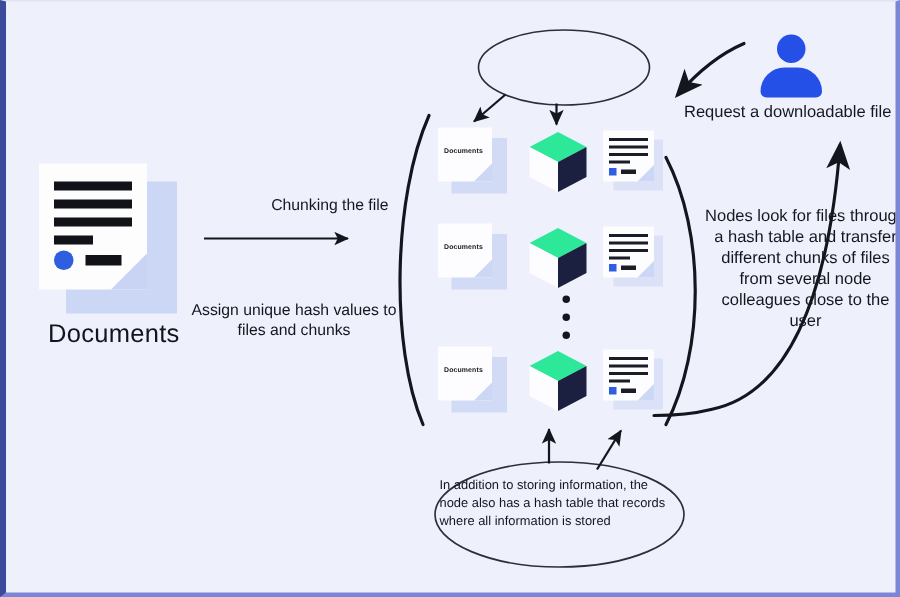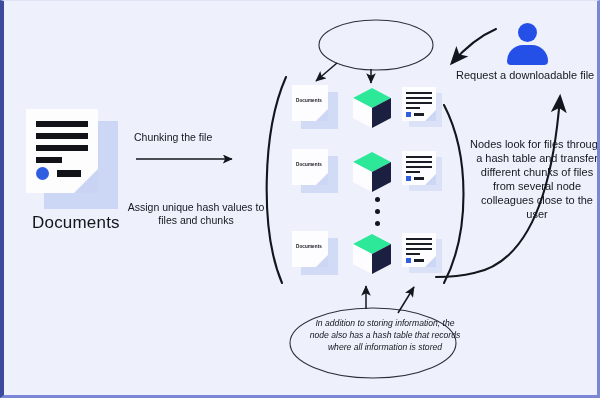--- a/index.html
+++ b/index.html
@@ -29,21 +29,21 @@
   .bigdoc .l3{left:10px;top:36px;width:52px;}
   .bigdoc .l4{left:10px;top:48px;width:26px;}
   .bigdoc .dot{position:absolute;left:10px;top:58px;width:13px;height:13px;border-radius:50%;background:#2f5fe0;}
   .bigdoc .bar{position:absolute;left:31px;top:61px;width:24px;height:7px;background:#111318;}
   .bigdoc .fold{position:absolute;left:48px;top:60px;width:0;height:0;
      border-left:24px solid transparent;border-bottom:24px solid #c9d4f4;}
 
   .doclabel{position:absolute;left:28px;top:212px;font-size:17px;color:#13151c;letter-spacing:.2px;}
 
   
-  .chunk-top{position:absolute;left:130px;top:130px;width:125px;text-align:left;font-size:10.5px;color:#15171e;}
+  .chunk-top{position:absolute;left:130px;top:130px;width:125px;text-align:right;font-size:10.5px;color:#15171e;}
   .chunk-bot{position:absolute;left:122px;top:168px;width:140px;text-align:center;font-size:10.5px;color:#15171e;line-height:1.22;margin-top:32px;}
 
   
   .noderow{position:absolute;width:140px;height:44px;}
   .row1{left:288px;top:84px;}
   .row2{left:288px;top:148px;}
   .row3{left:288px;top:230px;}
 
   
   .sdoc{position:absolute;left:0;top:0;width:46px;height:44px;}
@@ -80,21 +80,21 @@
   .user .head{position:absolute;left:14px;top:0;width:19px;height:19px;border-radius:50%;background:#2550e8;}
   .user .body{position:absolute;left:3px;top:22px;width:41px;height:20px;background:#2550e8;
      border-radius:20px 20px 5px 5px;}
   .userlabel{position:absolute;left:452px;top:68px;width:142px;text-align:left;font-size:11px;color:#15171e;line-height:1.25;}
 
   
   .rpara{position:absolute;left:466px;top:136px;width:134px;text-align:center;font-size:11px;color:#15171e;line-height:1.28;}
 
   
   .bub-top{position:absolute;left:318px;top:27px;width:108px;text-align:center;font-size:8.5px;color:#14161d;line-height:1.32;}
-  .bub-bot{position:absolute;left:303px;top:317px;width:156px;text-align:center;font-size:8.6px;color:#14161d;line-height:1.38;font-style:italic;}
+  .bub-bot{position:absolute;left:289px;top:317px;width:156px;text-align:left;font-size:8.6px;color:#14161d;line-height:1.38;}
 </style>
 </head>
 <body>
 
 <div id="canvas">
 
   <svg class="svg-layer" viewBox="0 0 600 398">
     <defs>
       <marker id="ah" markerWidth="9" markerHeight="9" refX="6.5" refY="3.2" orient="auto">
         <path d="M0,0 L7,3.2 L0,6.4 L1.6,3.2 Z" fill="#14161d"></path>

